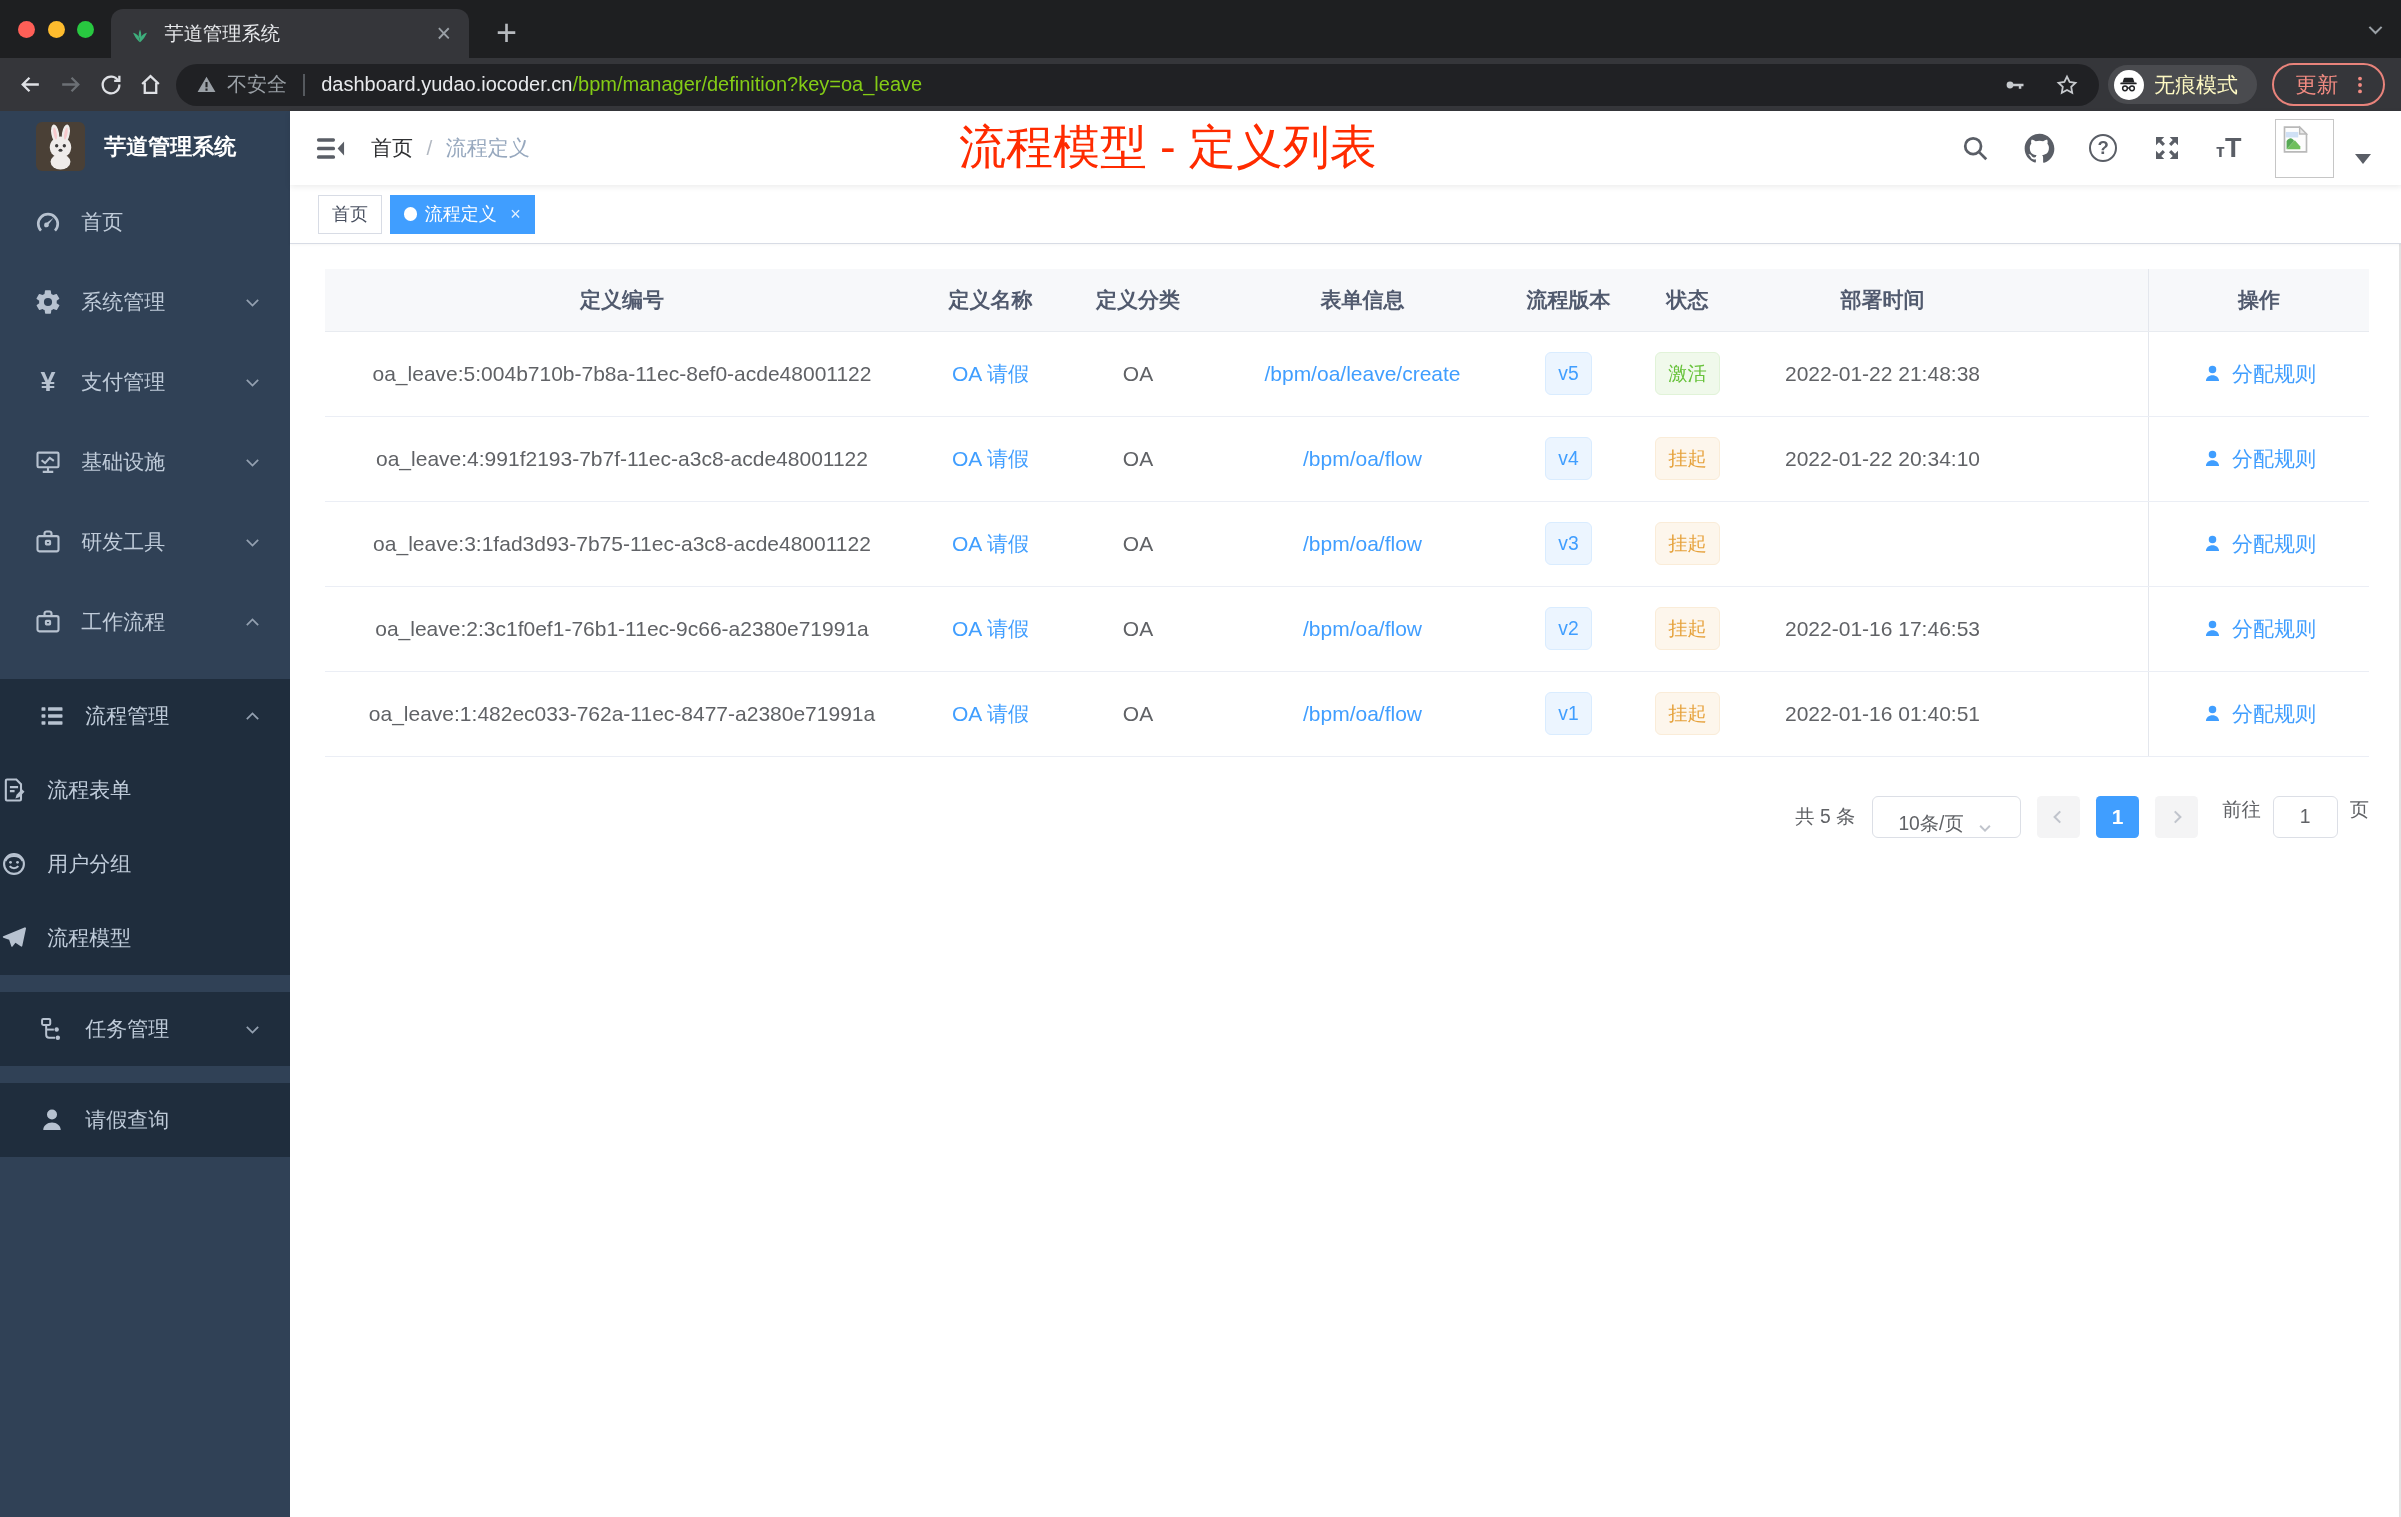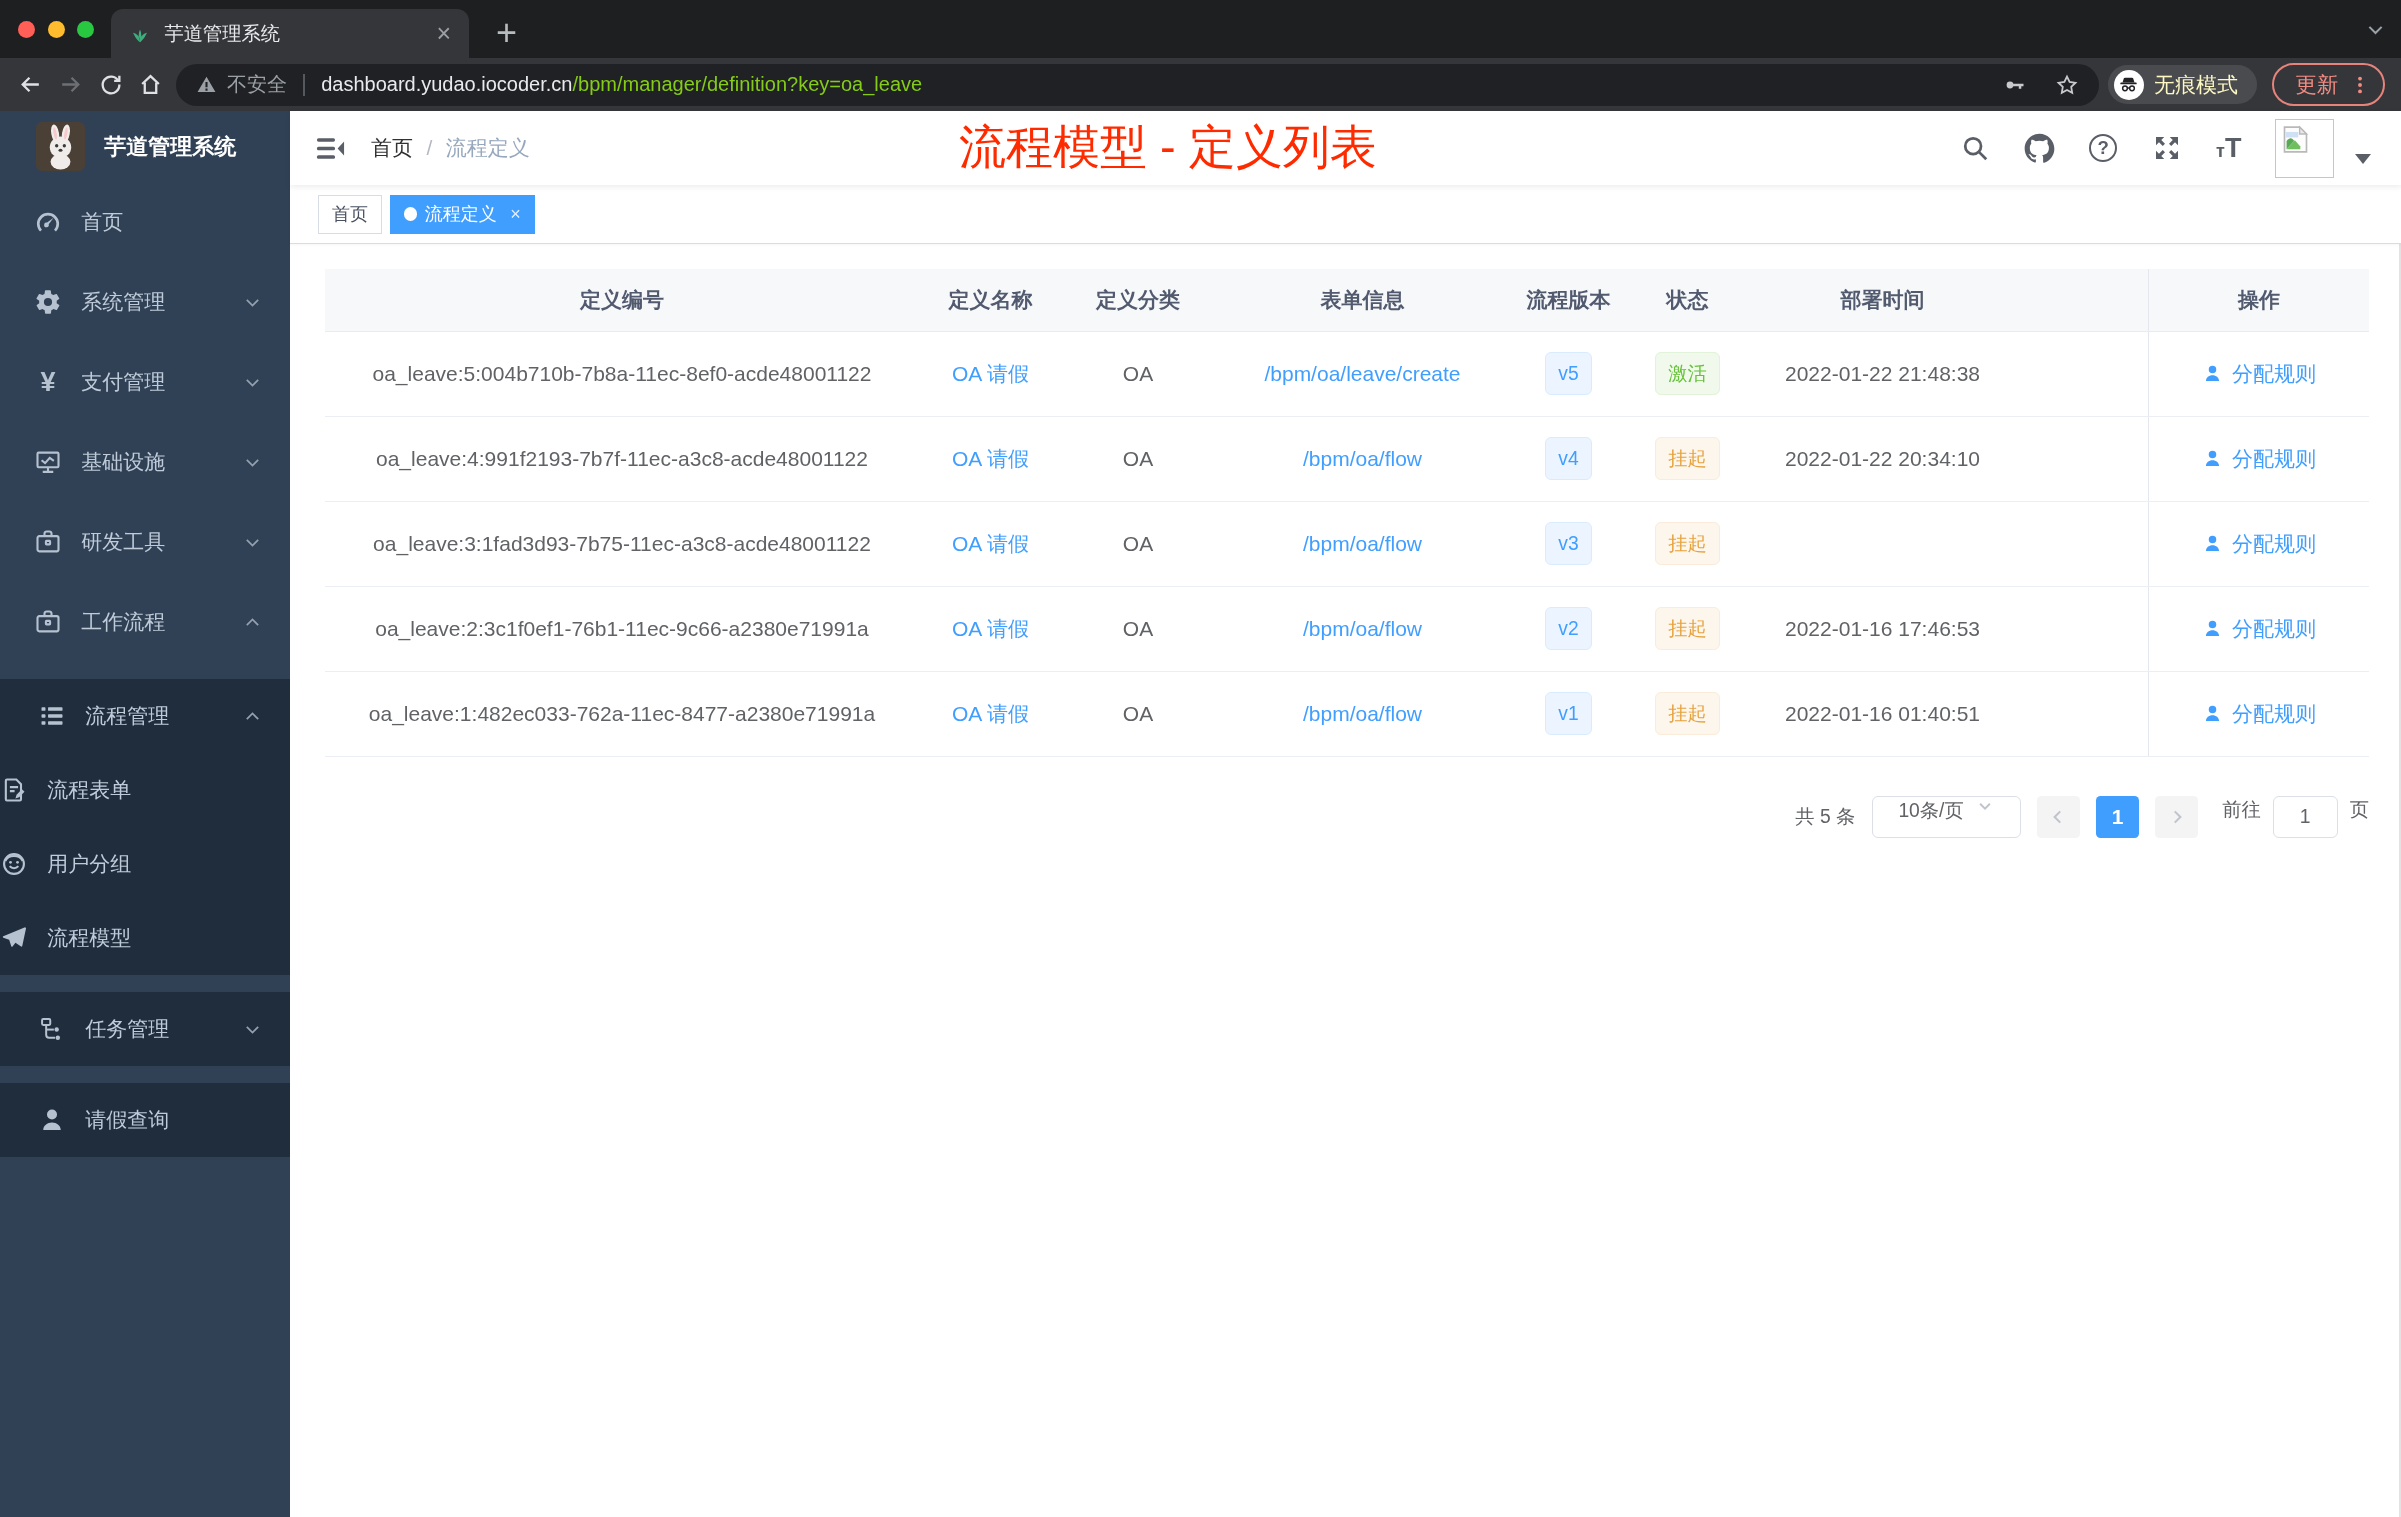--- a/index.html
+++ b/index.html
@@ -106,21 +106,21 @@
 .badge.version { background:#ecf5ff; border-color:#d9ecff; color:#409eff; }
 .badge.success { background:#f0f9eb; border-color:#e1f3d8; color:#67c23a; }
 .badge.warning { background:#fdf6ec; border-color:#faecd8; color:#e6a23c; }
 .action-link { color:#409eff; display:inline-flex; align-items:center; gap:9px; font-size:21px; cursor:pointer; }
 .action-link svg { width:21px; height:21px; }
 
 
 .pagination { width:2044px; display:flex; align-items:center; justify-content:flex-end;
   margin-top:39px; gap:16.3px; font-size:19.3px; color:#606266; }
 .pg-size { width:149px; height:42px; border:1.5px solid #dcdfe6; border-radius:6px; background:#fff;
-  display:flex; align-items:flex-start; justify-content:center; gap:12px; cursor:pointer; }
+  display:flex; align-items:flex-end; justify-content:center; gap:12px; cursor:pointer; }
 .pg-caret { width:18px; height:18px; color:#c0c4cc; }
 .pg-btn { width:43px; height:42px; border:none; border-radius:4.5px; background:#f4f4f5;
   display:flex; align-items:center; justify-content:center; color:#c0c4cc; cursor:pointer; }
 .pg-btn svg { width:18px; height:18px; }
 .pg-btn.page { background:#409eff; color:#fff; font-size:21px; font-weight:bold; }
 .pg-goto { display:flex; align-items:flex-start; gap:12px; margin-left:7.4px; }
 .pg-input { width:65px; height:42px; border:1.5px solid #dcdfe6; border-radius:6px; text-align:center;
   font-size:19.3px; color:#606266; font-family:inherit; }
 </style>
 </head>

